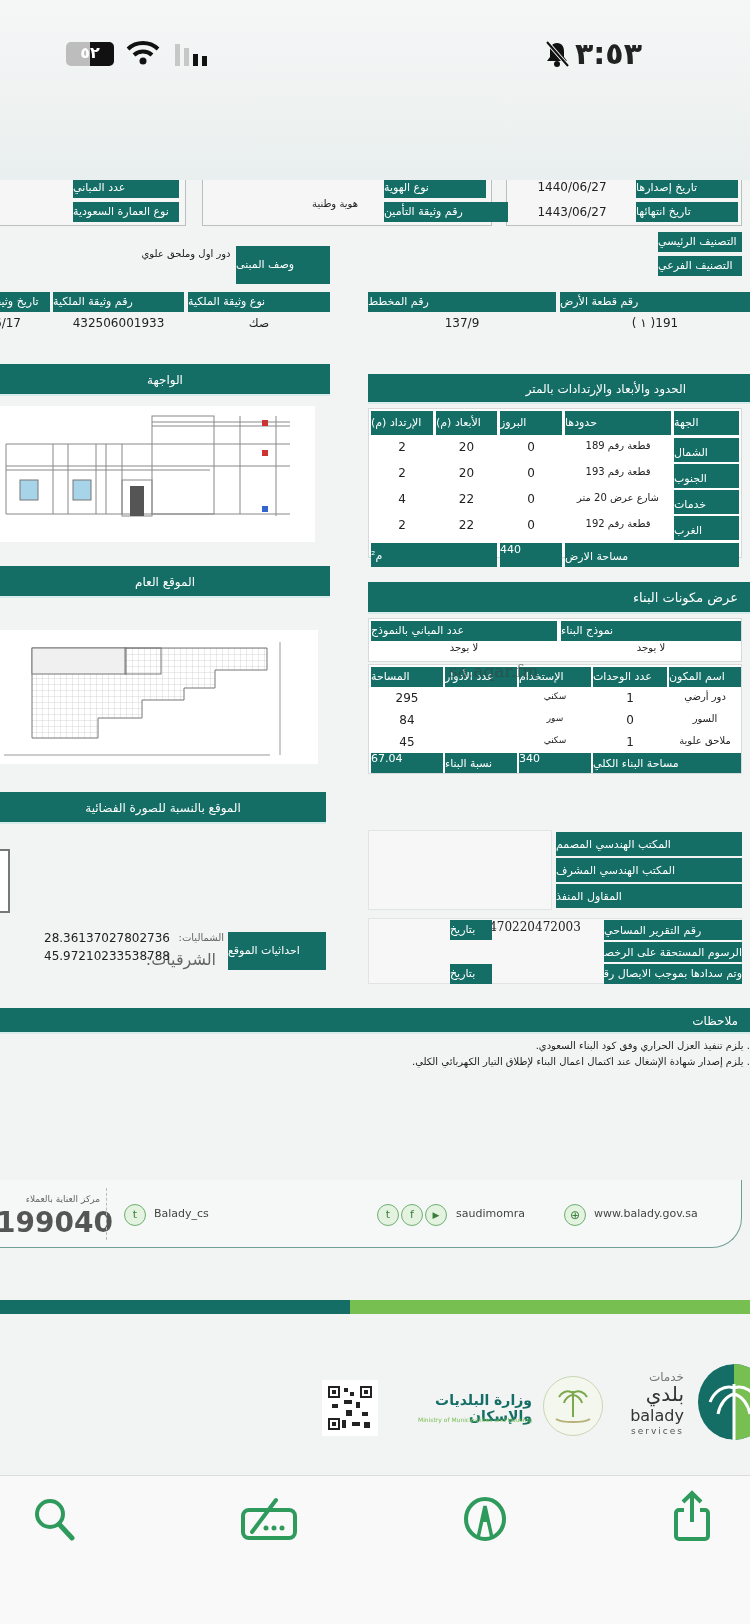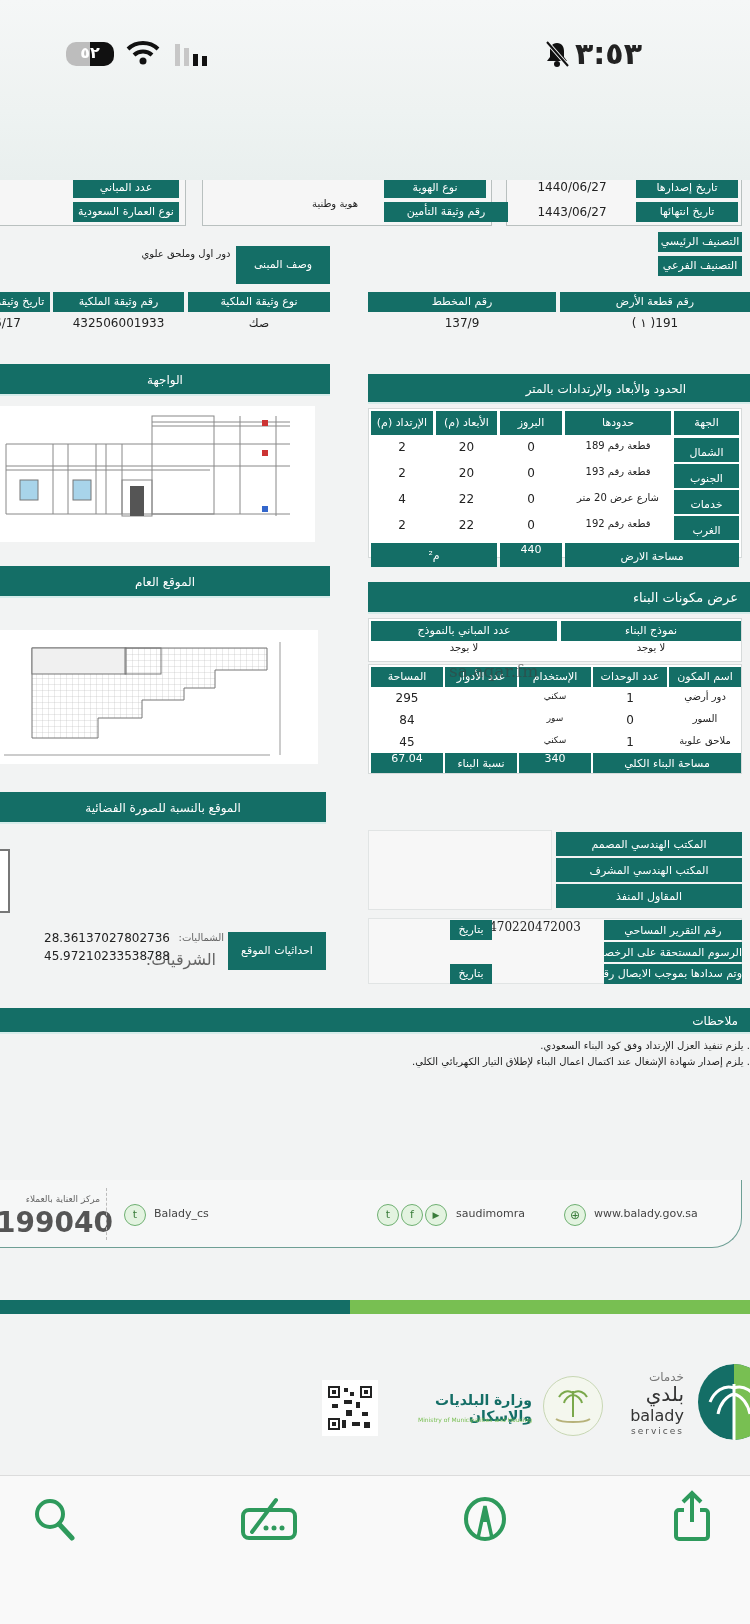--- a/index.html
+++ b/index.html
@@ -2,30 +2,30 @@
 <html><head>
 <meta charset="utf-8">
 <style>
 *{box-sizing:border-box;margin:0;padding:0}
 html,body{width:750px;height:1624px;overflow:hidden;background:#eef0f0;font-family:"DejaVu Sans",sans-serif;color:#222}
 .abs{position:absolute}
 .statusbar{position:absolute;left:0;top:0;width:750px;height:110px;background:linear-gradient(#f5f7f7,#eef2f1)}
 .navbar{position:absolute;left:0;top:110px;width:750px;height:70px;background:linear-gradient(#eef3f2,#e9efee)}
 .time{position:absolute;right:108px;top:36px;font-size:30px;font-weight:bold;letter-spacing:1px}
 .bell{position:absolute;right:180px;top:40px;width:26px;height:28px}
-.batt{position:absolute;left:66px;top:42px;width:48px;height:24px;border-radius:10px;background:#bdbdbd;overflow:hidden}
+.batt{position:absolute;left:66px;top:42px;width:48px;height:24px;border-radius:5px;background:#bdbdbd;overflow:hidden}
 .batt .fill{position:absolute;left:24px;top:0;width:24px;height:24px;background:#111}
 .batt span{position:absolute;left:0;top:1px;width:48px;text-align:center;color:#fff;font-size:16px;font-weight:bold}
 .wifi{position:absolute;left:126px;top:40px}
 .signal{position:absolute;left:175px;top:44px}
 .doc-title{position:absolute;left:265px;top:122px;font-size:29px;font-weight:bold;direction:rtl}
 .chev{position:absolute;left:216px;top:124px;width:32px;height:32px;border-radius:16px;background:#d9dcdc;display:flex;align-items:center;justify-content:center}
 .done{position:absolute;left:14px;top:124px;font-size:30px;color:#2e9a5c;font-weight:bold}
 .page{position:absolute;left:0;top:180px;width:750px;height:1295px;background:#f2f3f3;overflow:hidden}
-.lbl{position:absolute;background:#146e66;color:#fff;font-size:11px;text-align:center;line-height:18px;direction:rtl;white-space:nowrap;overflow:hidden}
+.lbl{position:absolute;background:#146e66;color:#fff;font-size:11px;text-align:left;line-height:18px;direction:rtl;white-space:nowrap;overflow:hidden}
 .val{position:absolute;font-size:12px;text-align:center;direction:rtl;white-space:nowrap}
 .box{position:absolute;border:1px solid #b9c0bf;background:#f6f6f6}
 .cell{position:absolute;background:#f7f7f7;border:1px solid #e1e4e4}
 .sec{position:absolute;background:#146e66;color:#fff;font-size:12px;line-height:30px;direction:rtl;border-bottom:2px solid #d6ecea}
 .table{position:absolute;background:#fff;border:1px solid #d6dada}
 .drawing{position:absolute;background:#fff}
 .bottombar{position:absolute;left:0;top:1475px;width:750px;height:149px;background:#f9f9f9;border-top:1px solid #dcdcdc}
 .tb-icon{position:absolute;top:20px}
 </style>
 </head>
@@ -243,21 +243,21 @@
   <div class="sec" style="left:0;top:612px;width:326px;height:32px;text-align:center;line-height:32px">الموقع بالنسبة للصورة الفضائية</div>
   <div class="abs" style="left:-2px;top:669px;width:12px;height:64px;border:2px solid #777;background:#fff"></div>
   <div class="lbl" style="left:228px;top:752px;width:98px;height:38px;line-height:38px">احداثيات الموقع</div>
   <div class="val" style="left:170px;top:752px;width:54px;font-size:10px;color:#666;text-align:right">الشماليات:</div>
   <div class="val" style="left:50px;top:751px;width:120px;text-align:right">28.36137027802736</div>
   <div class="val" style="left:170px;top:770px;width:46px;font-size:16px;color:#666;">الشرقيات:</div>
   <div class="val" style="left:50px;top:769px;width:120px;text-align:right">45.97210233538788</div>
 
   <div class="sec" style="left:0;top:828px;width:750px;height:26px;line-height:26px;padding-right:12px;font-size:12px">ملاحظات</div>
   <div class="abs" style="left:0;top:858px;width:750px;direction:rtl;text-align:left;font-size:10px;line-height:16px;padding-left:6px">
-    <div style="direction:rtl;text-align:right;width:350px">. يلزم تنفيذ العزل الإرتداد وفق كود البناء السعودي.</div>
+    <div style="direction:rtl;text-align:right;width:350px">. يلزم تنفيذ العزل الحراري وفق كود البناء السعودي.</div>
     <div style="direction:rtl;text-align:right;width:520px">. يلزم إصدار شهادة الإشغال عند اكتمال اعمال البناء لإطلاق التيار الكهربائي الكلي.</div>
   </div>
 
   <div class="abs" style="left:-20px;top:1000px;width:762px;height:68px;border:1.5px solid #6e9f95;border-top:none;border-left:none;border-radius:0 0 30px 0;background:#f6f7f7">
     <div class="abs" style="left:20px;top:14px;width:100px;text-align:right;font-size:9px;color:#666;direction:rtl">مركز العناية بالعملاء</div>
     <div class="abs" style="left:16px;top:26px;font-size:28px;font-weight:bold;color:#555">199040</div>
     <div class="abs" style="left:126px;top:8px;width:1px;height:52px;border-left:1px dashed #bbb"></div>
     <div class="abs" style="left:144px;top:24px;width:22px;height:22px;border:1.5px solid #6fb072;border-radius:11px;background:#e3f3e0;text-align:center;font-size:11px;line-height:20px;color:#3a7d3b">t</div>
     <div class="abs" style="left:174px;top:27px;font-size:11px;color:#444">Balady_cs</div>
     <div class="abs" style="left:397px;top:24px;width:22px;height:22px;border:1.5px solid #6fb072;border-radius:11px;background:#e3f3e0;text-align:center;font-size:11px;line-height:20px;color:#3a7d3b">t</div>

